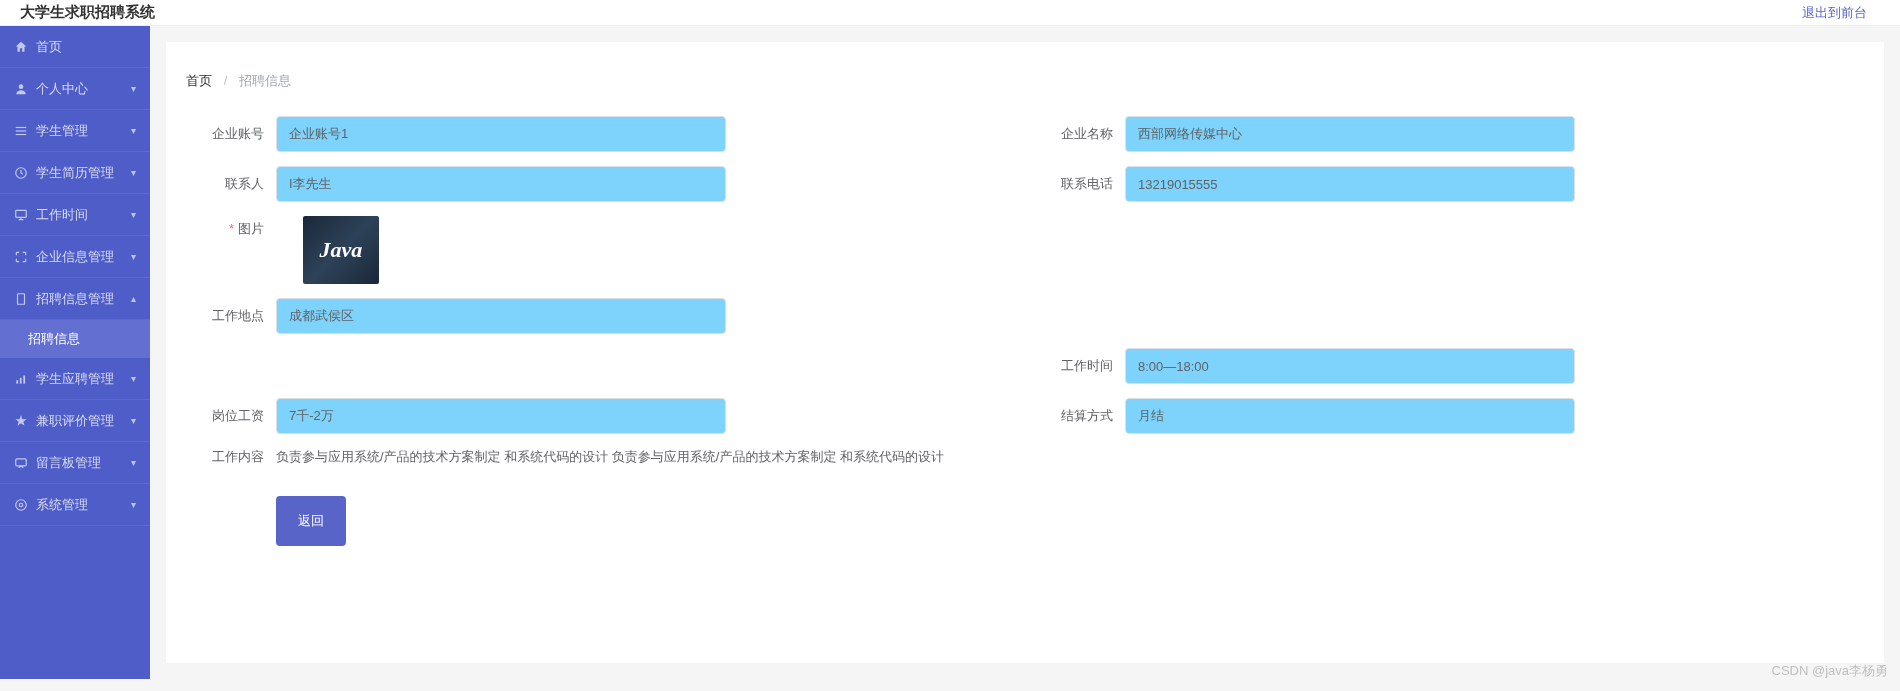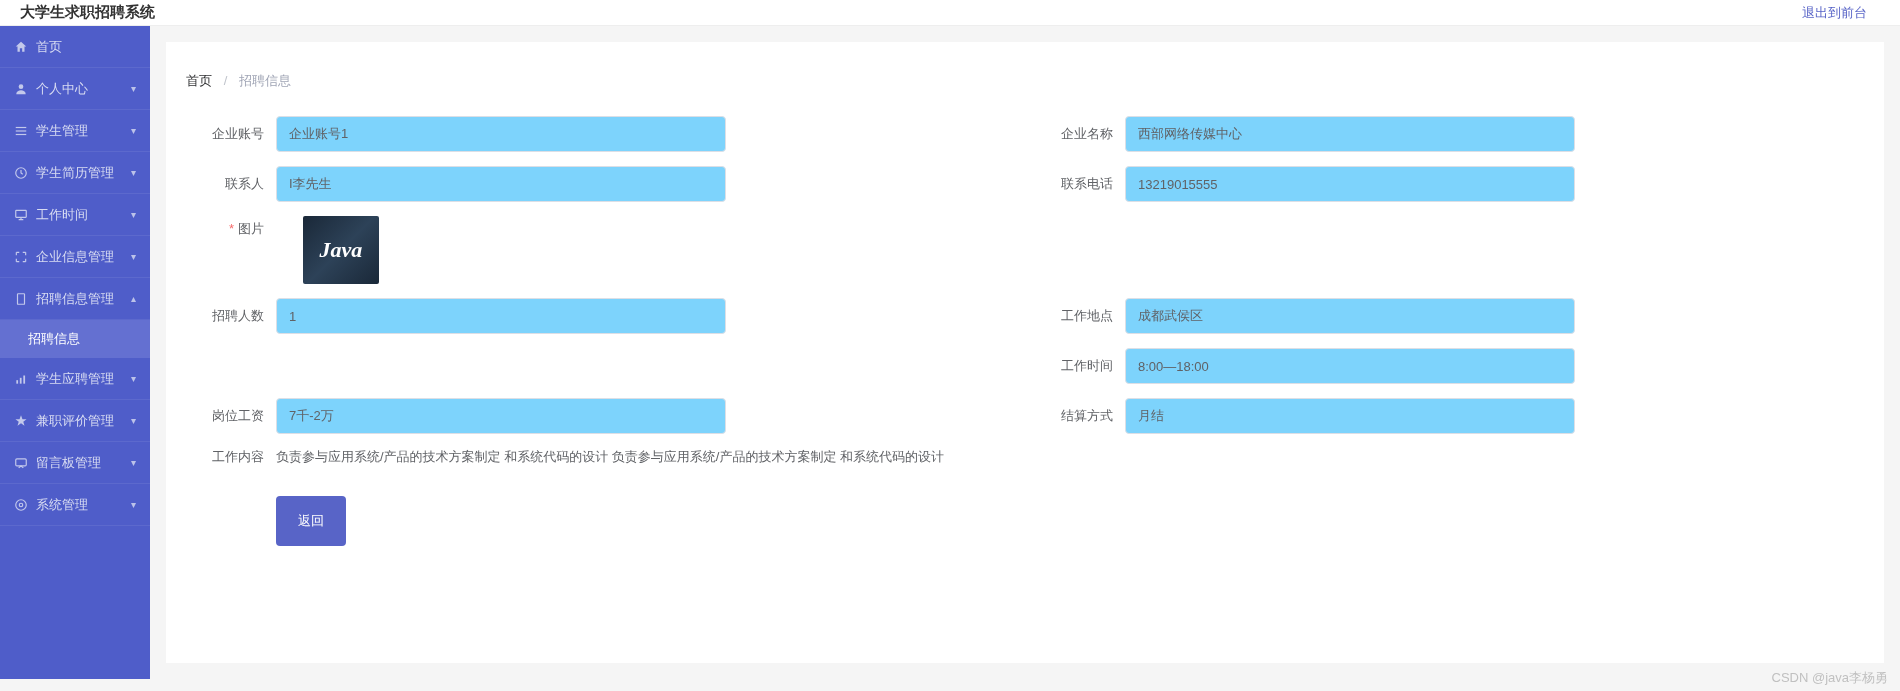--- a/index.html
+++ b/index.html
@@ -30,21 +30,21 @@
 .form-col { display: flex; align-items: center; flex: 1; }
 .form-label { width: 90px; text-align: right; padding-right: 12px; color: #606266; font-size: 13px; flex-shrink: 0; }
 .form-label .req { color: #f56c6c; margin-right: 4px; }
 .form-input { flex: 1; max-width: 450px; height: 36px; border: 1px solid #dcdfe6; border-radius: 4px; padding: 0 12px; font-size: 13px; color: #606266; background: #7dd3fc; }
 .form-text { color: #606266; font-size: 13px; padding-left: 0; }
 
 .img-preview { width: 76px; height: 68px; background: linear-gradient(135deg, #1a2838 0%, #2d4258 50%, #1a2838 100%); display: flex; align-items: center; justify-content: center; color: #fff; font-size: 22px; font-weight: bold; font-style: italic; font-family: Georgia, serif; border-radius: 2px; }
 
 .btn-back { background: #5864c7; color: #fff; border: none; border-radius: 4px; padding: 16px 22px; font-size: 13px; cursor: pointer; margin-left: 90px; margin-top: 16px; }
 
-.watermark { position: fixed; bottom: 4px; right: 12px; color: #aaa; font-size: 13px; opacity: 0.7; pointer-events: none; }
+.watermark { position: fixed; bottom: 11px; right: 12px; color: #aaa; font-size: 13px; opacity: 0.7; pointer-events: none; }
 
 svg { width: 14px; height: 14px; }
 </style>
 </head>
 <body>
 
 <div class="header">
   <div class="header-title">大学生求职招聘系统</div>
   <div class="header-right">
     <span class="header-link">管理员 admin</span>
@@ -232,24 +232,20 @@
     <div class="form-row">
       <div class="form-col" style="align-items:flex-start;gap:27px;">
         <label class="form-label" style="padding-top:4px;"><span class="req">*</span><span>图片</span></label>
         <div class="img-preview">Java</div>
       </div>
       <div class="form-col"></div>
     </div>
 
     <div class="form-row">
       <div class="form-col">
-        <label class="form-label">招聘人数</label>
-        <input class="form-input" value="1" style="">
-      </div>
-      <div class="form-col">
         <label class="form-label">工作地点</label>
         <input class="form-input" value="成都武侯区" style="">
       </div>
     </div>
 
     <div class="form-row">
       <div class="form-col"></div>
       <div class="form-col">
         <label class="form-label">工作时间</label>
         <input class="form-input" value="8:00—18:00" style="">

